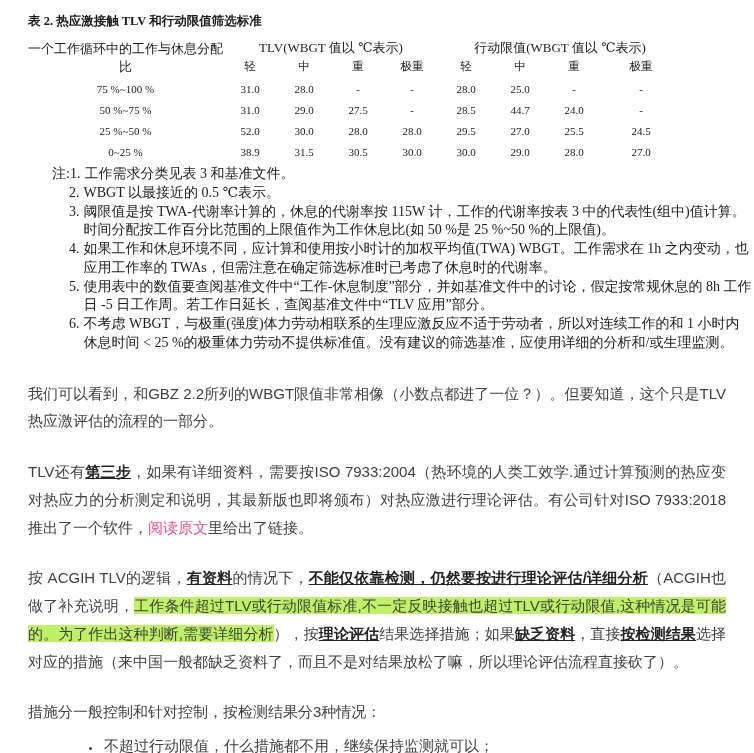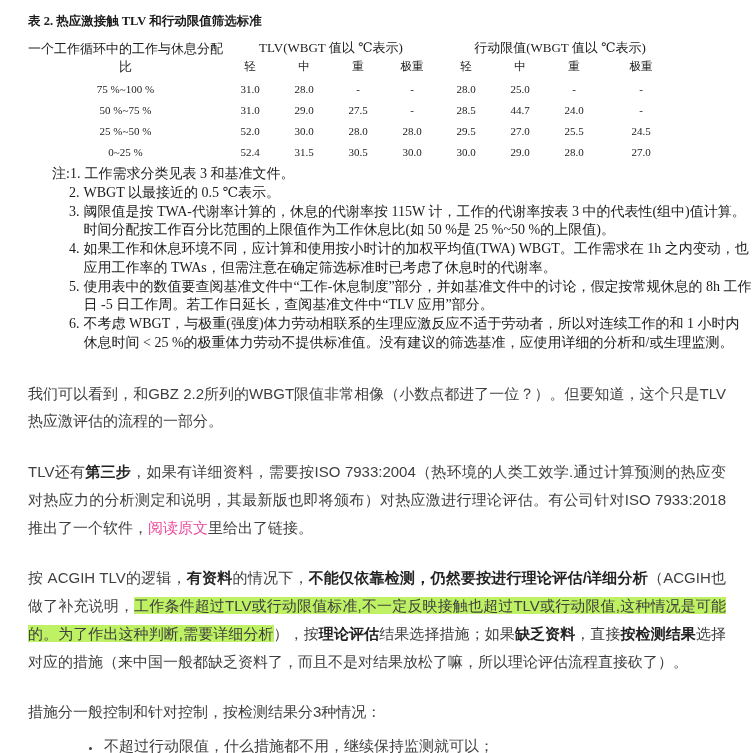--- a/index.html
+++ b/index.html
@@ -60,21 +60,21 @@
   .body-text {
     margin-top: 27px;
     width: 698px;
     font-size: 15px;
     line-height: 1.85;
     color: #3f3f3f;
     text-align: justify;
   }
   .para { margin: 0 0 23px 0; }
   .para.tight { margin-bottom: 2px; }
-  .b { font-weight: bold; color: #232323; }
+  .b { font-weight: bold; color: #232323; text-decoration: underline; }
   .hl { background: #bef264; }
   a.link { color: #ec4899; text-decoration: none; cursor: pointer; }
 
   ul.bullets {
     margin: 6px 0 0 0;
     padding-left: 74px;
   }
   ul.bullets li {
     margin-bottom: 6px;
     padding-left: 2px;
@@ -147,21 +147,21 @@
             <td>30.0</td>
             <td>28.0</td>
             <td>28.0</td>
             <td>29.5</td>
             <td>27.0</td>
             <td>25.5</td>
             <td>24.5</td>
           </tr>
           <tr>
             <td class="rowlabel">0~25 %</td>
-            <td>52.4</td>
+            <td>38.9</td>
             <td>31.5</td>
             <td>30.5</td>
             <td>30.0</td>
             <td>30.0</td>
             <td>29.0</td>
             <td>28.0</td>
             <td>27.0</td>
           </tr>
         </tbody>
     </table>

